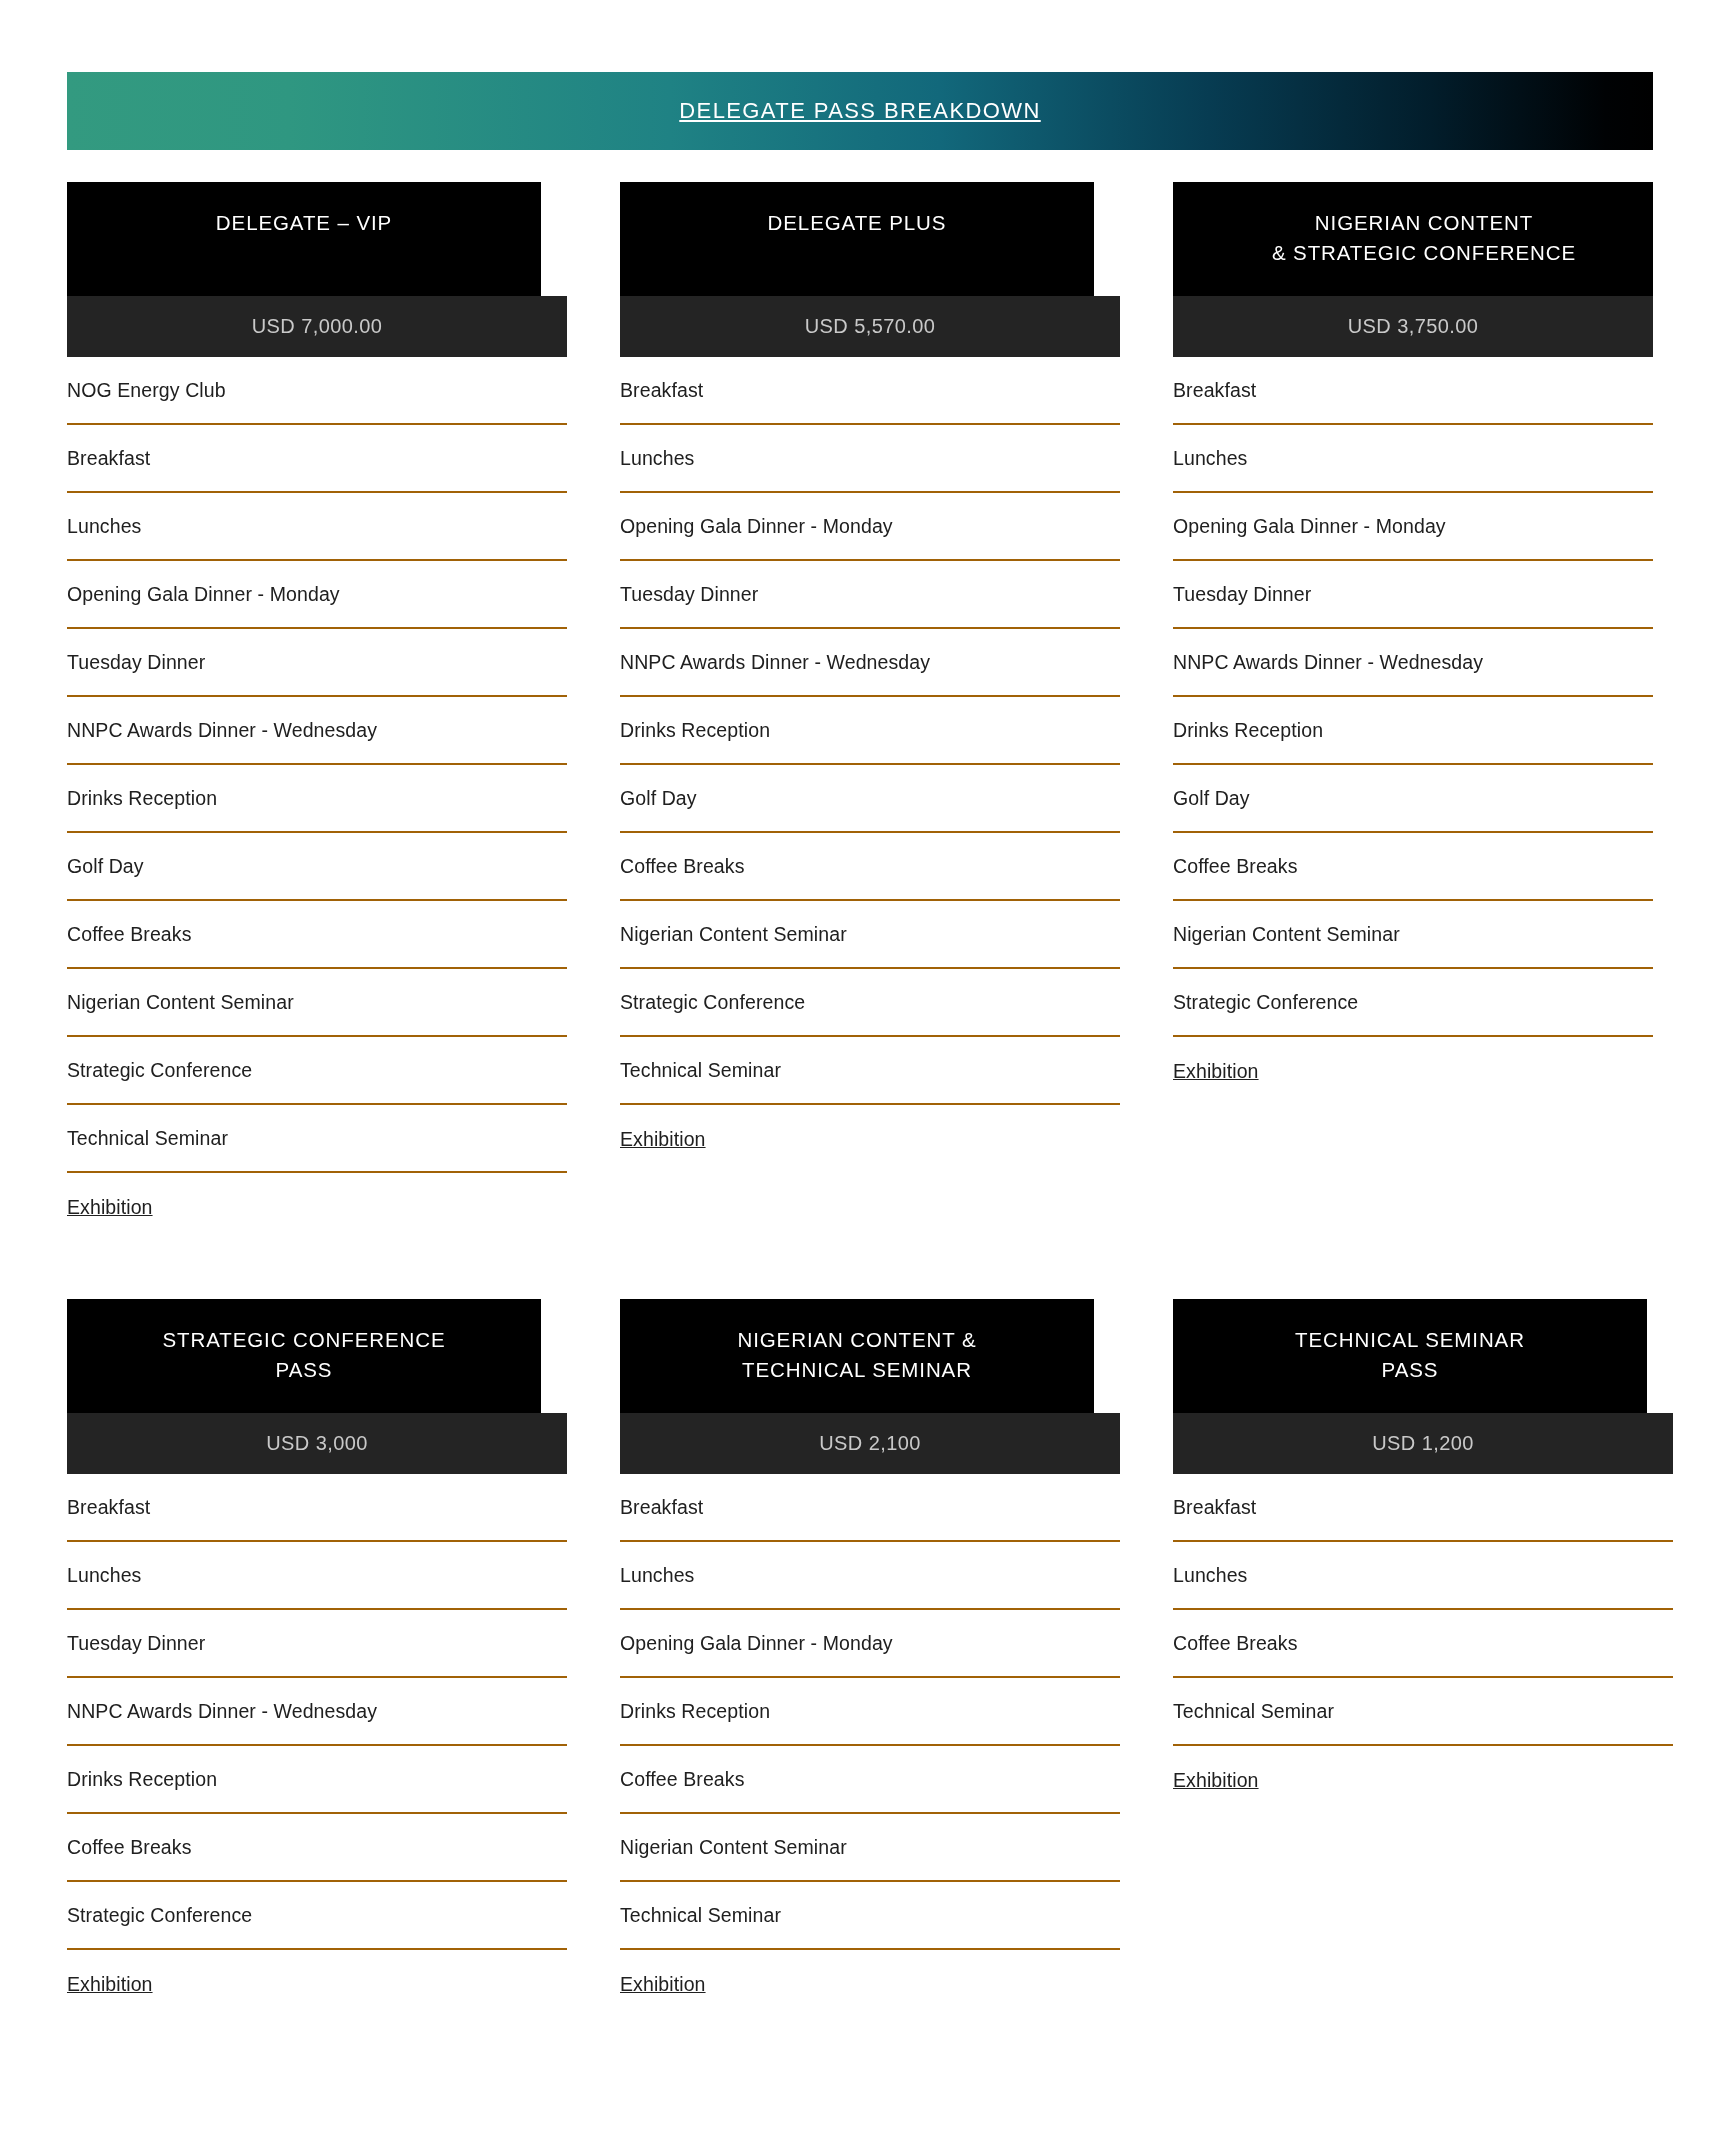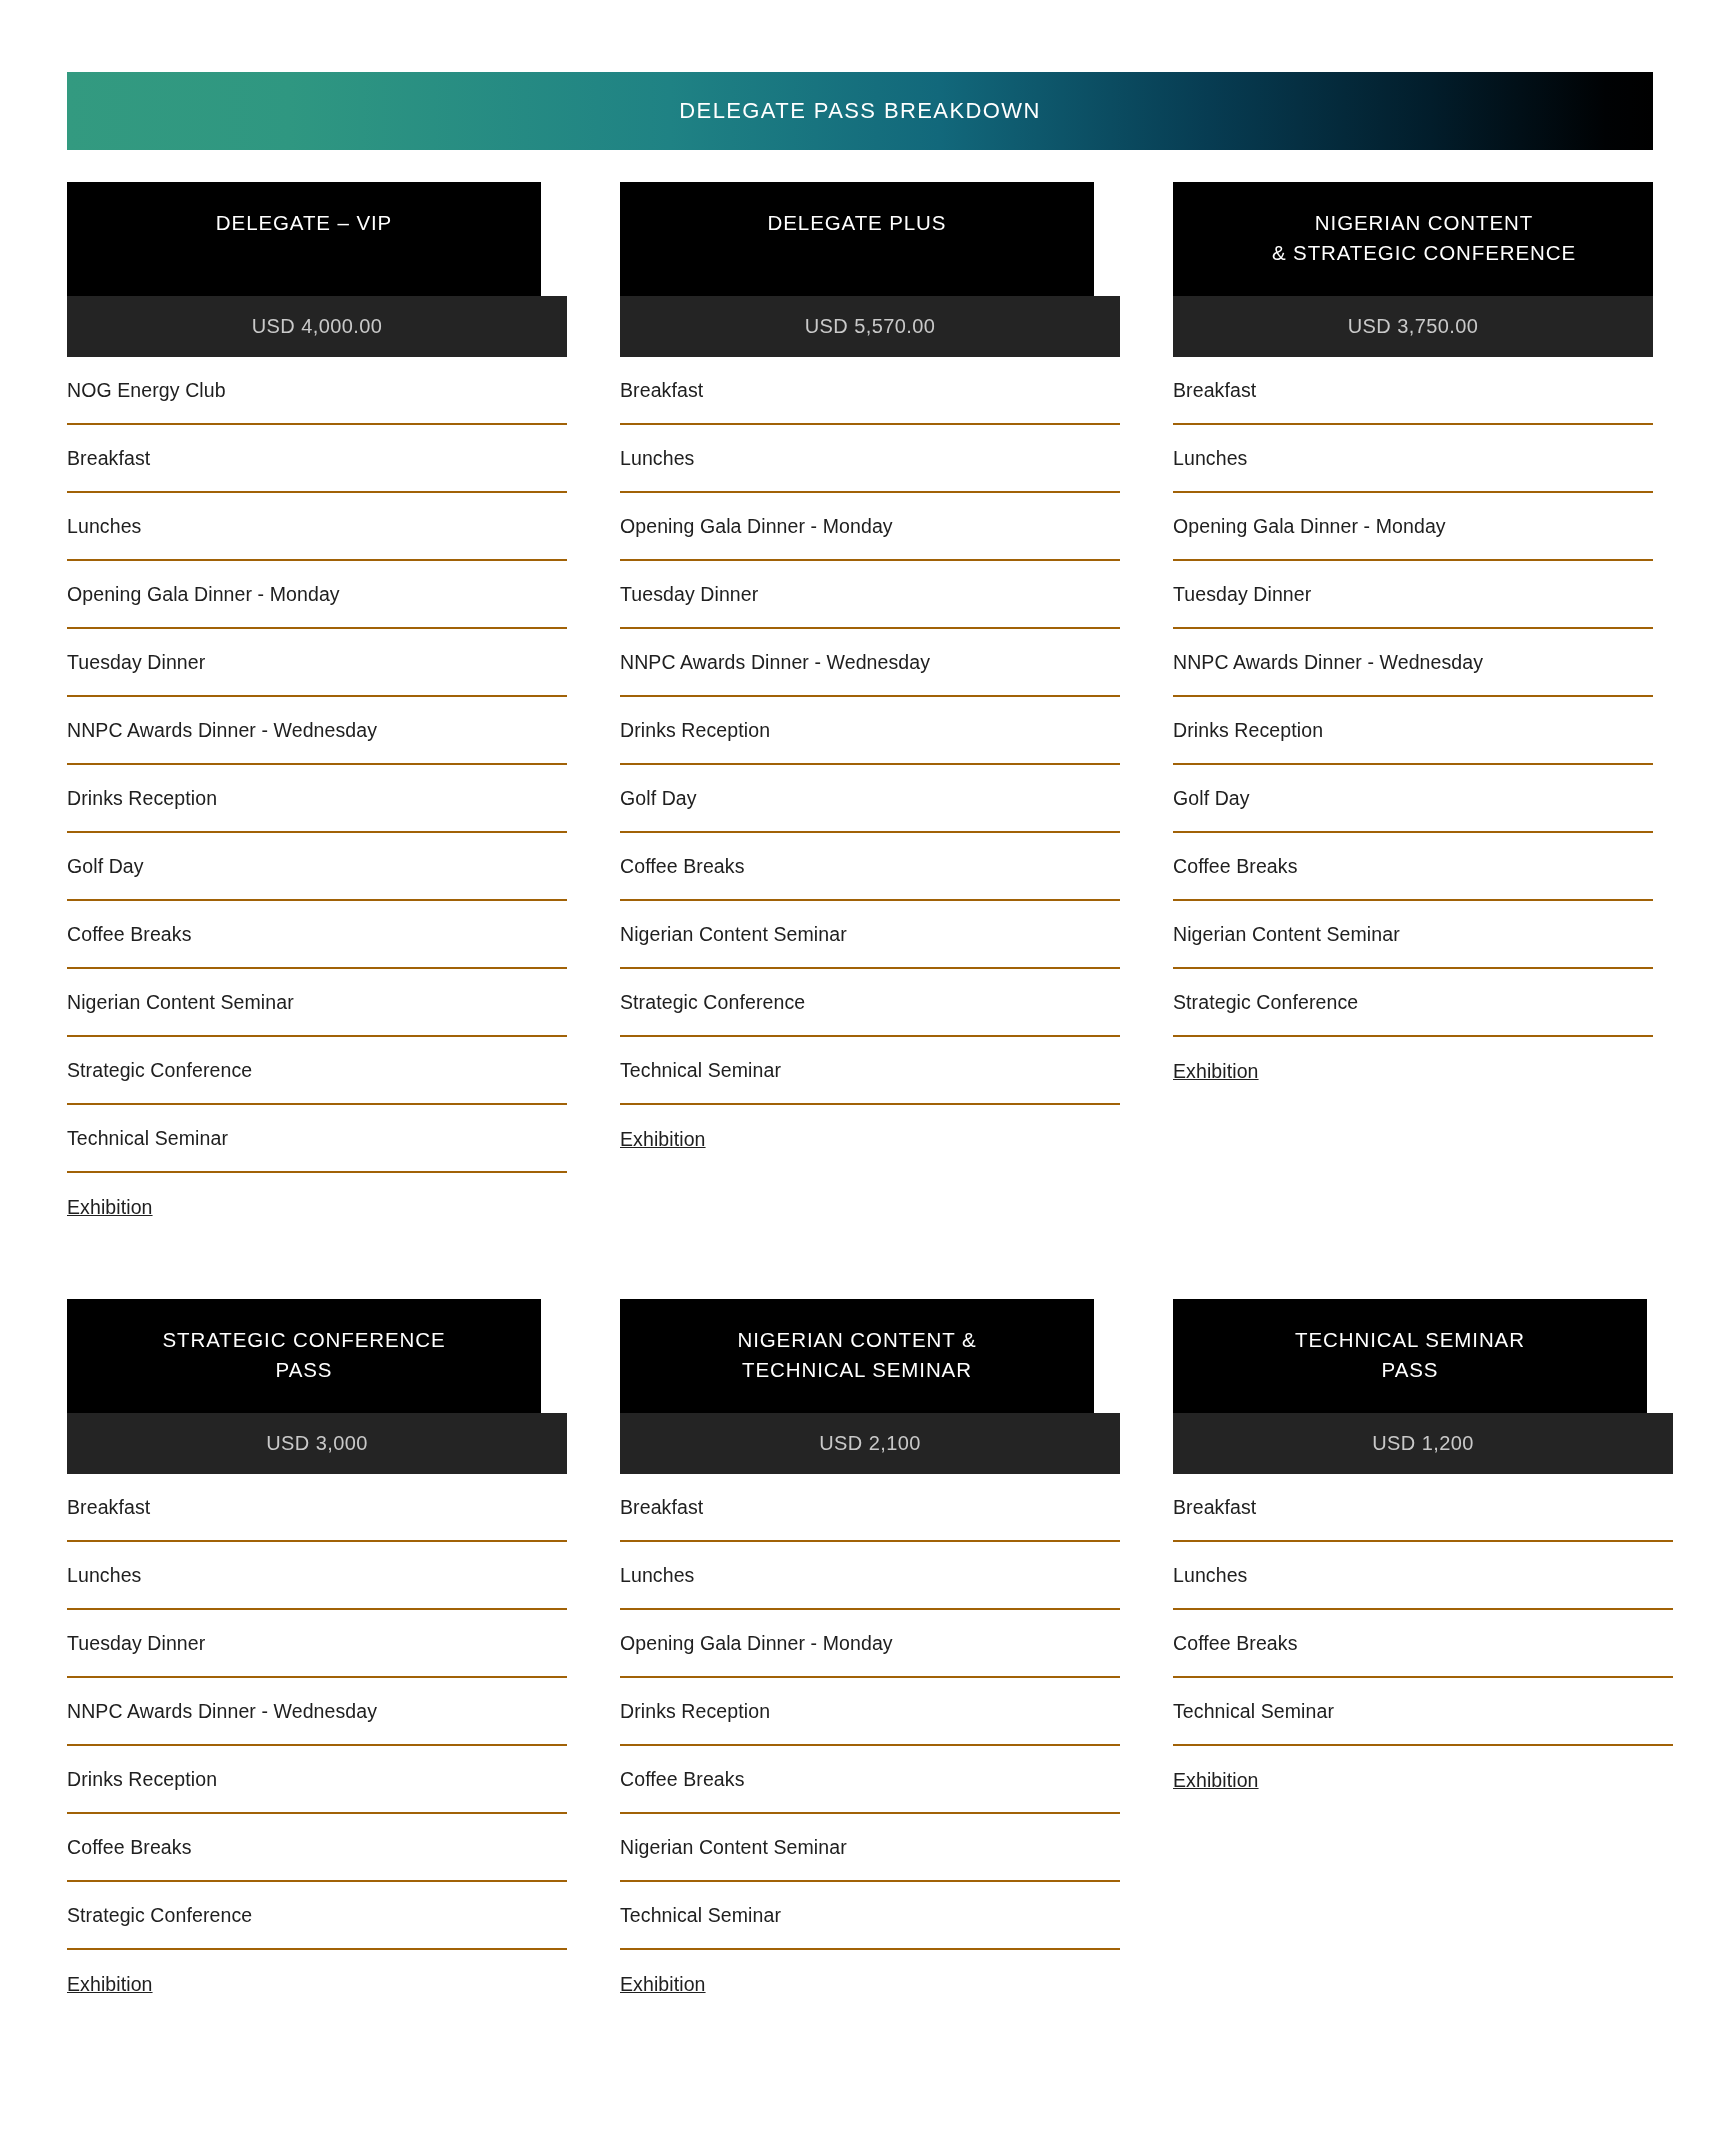--- a/index.html
+++ b/index.html
@@ -41,20 +41,21 @@
         #021d2b 86%,
         #000204 97%,
         #000000 100%);
   }
   .banner-title {
     color: #ffffff;
     font-size: 22px;
     letter-spacing: 1.4px;
     font-weight: 400;
     text-align: center;
+    text-decoration: underline;
   }
 
   
   .grid {
     display: grid;
     grid-template-columns: 1fr 1fr 1fr;
     column-gap: 53px;
   }
   .grid-row-1 { margin-top: 32px; }
   .grid-row-2 { margin-top: 58px; }
@@ -134,21 +135,21 @@
     <div class="banner-title">DELEGATE PASS BREAKDOWN</div>
   </div>
 
   <div class="grid grid-row-1">
 
     <div class="card">
       <div class="card-header narrow">
         <div class="card-header-title">DELEGATE – VIP</div>
       </div>
       <div class="card-price narrow">
-        <span class="card-price-text">USD 4,000.00</span>
+        <span class="card-price-text">USD 7,000.00</span>
       </div>
       <ul class="feature-list">
         <li class="feature-item">NOG Energy Club</li>
         <li class="feature-item">Breakfast</li>
         <li class="feature-item">Lunches</li>
         <li class="feature-item">Opening Gala Dinner - Monday</li>
         <li class="feature-item">Tuesday Dinner</li>
         <li class="feature-item">NNPC Awards Dinner - Wednesday</li>
         <li class="feature-item">Drinks Reception</li>
         <li class="feature-item">Golf Day</li>

